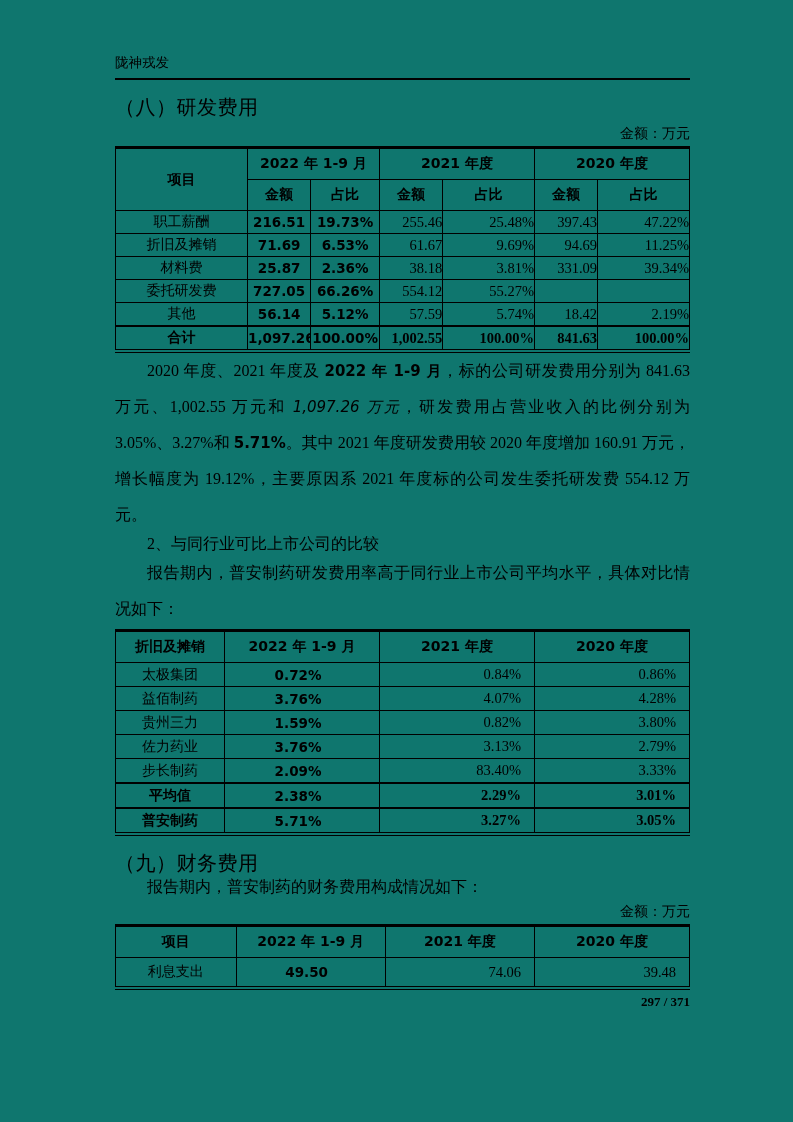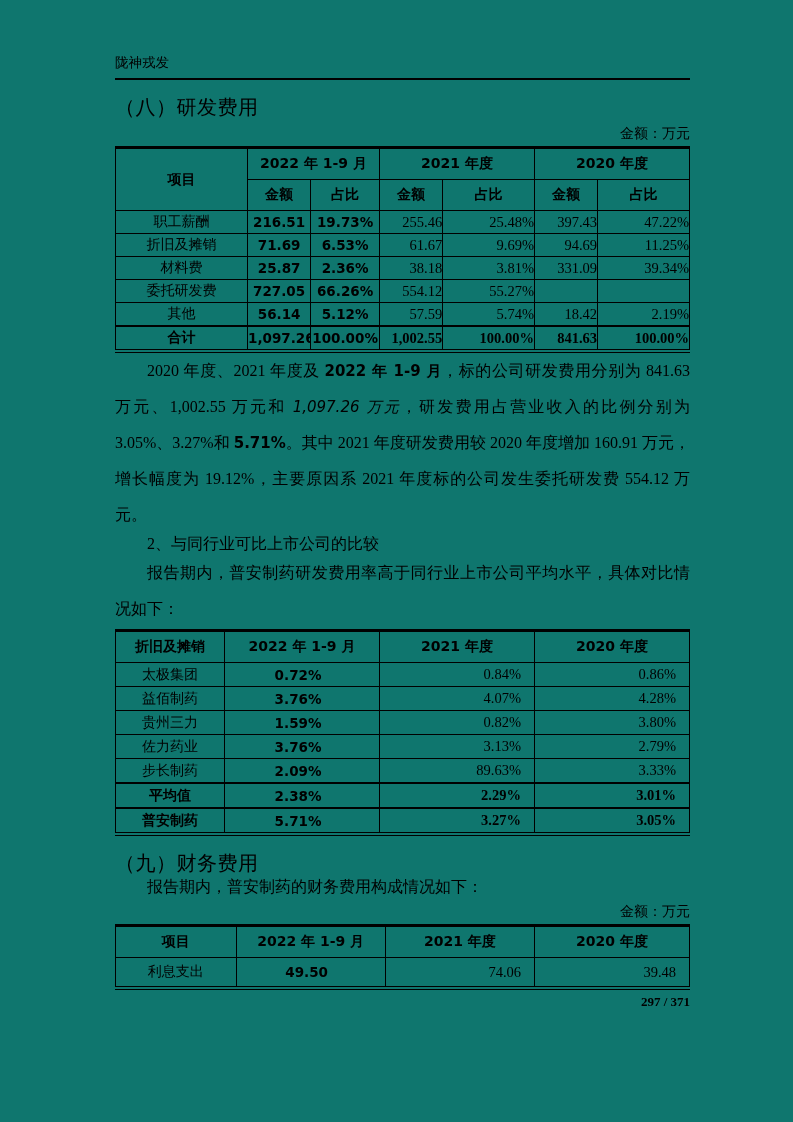--- a/index.html
+++ b/index.html
@@ -193,21 +193,21 @@
           </tr>
           <tr>
             <td class="c-item">佐力药业</td>
             <td class="c-bnum">3.76%</td>
             <td class="c-num">3.13%</td>
             <td class="c-num">2.79%</td>
           </tr>
           <tr>
             <td class="c-item">步长制药</td>
             <td class="c-bnum">2.09%</td>
-            <td class="c-num">89.63%</td>
+            <td class="c-num">83.40%</td>
             <td class="c-num">3.33%</td>
           </tr>
           <tr class="row-total">
             <td class="c-item">平均值</td>
             <td class="c-bnum">2.38%</td>
             <td class="c-num">2.29%</td>
             <td class="c-num">3.01%</td>
           </tr>
           <tr class="row-total">
             <td class="c-item">普安制药</td>

